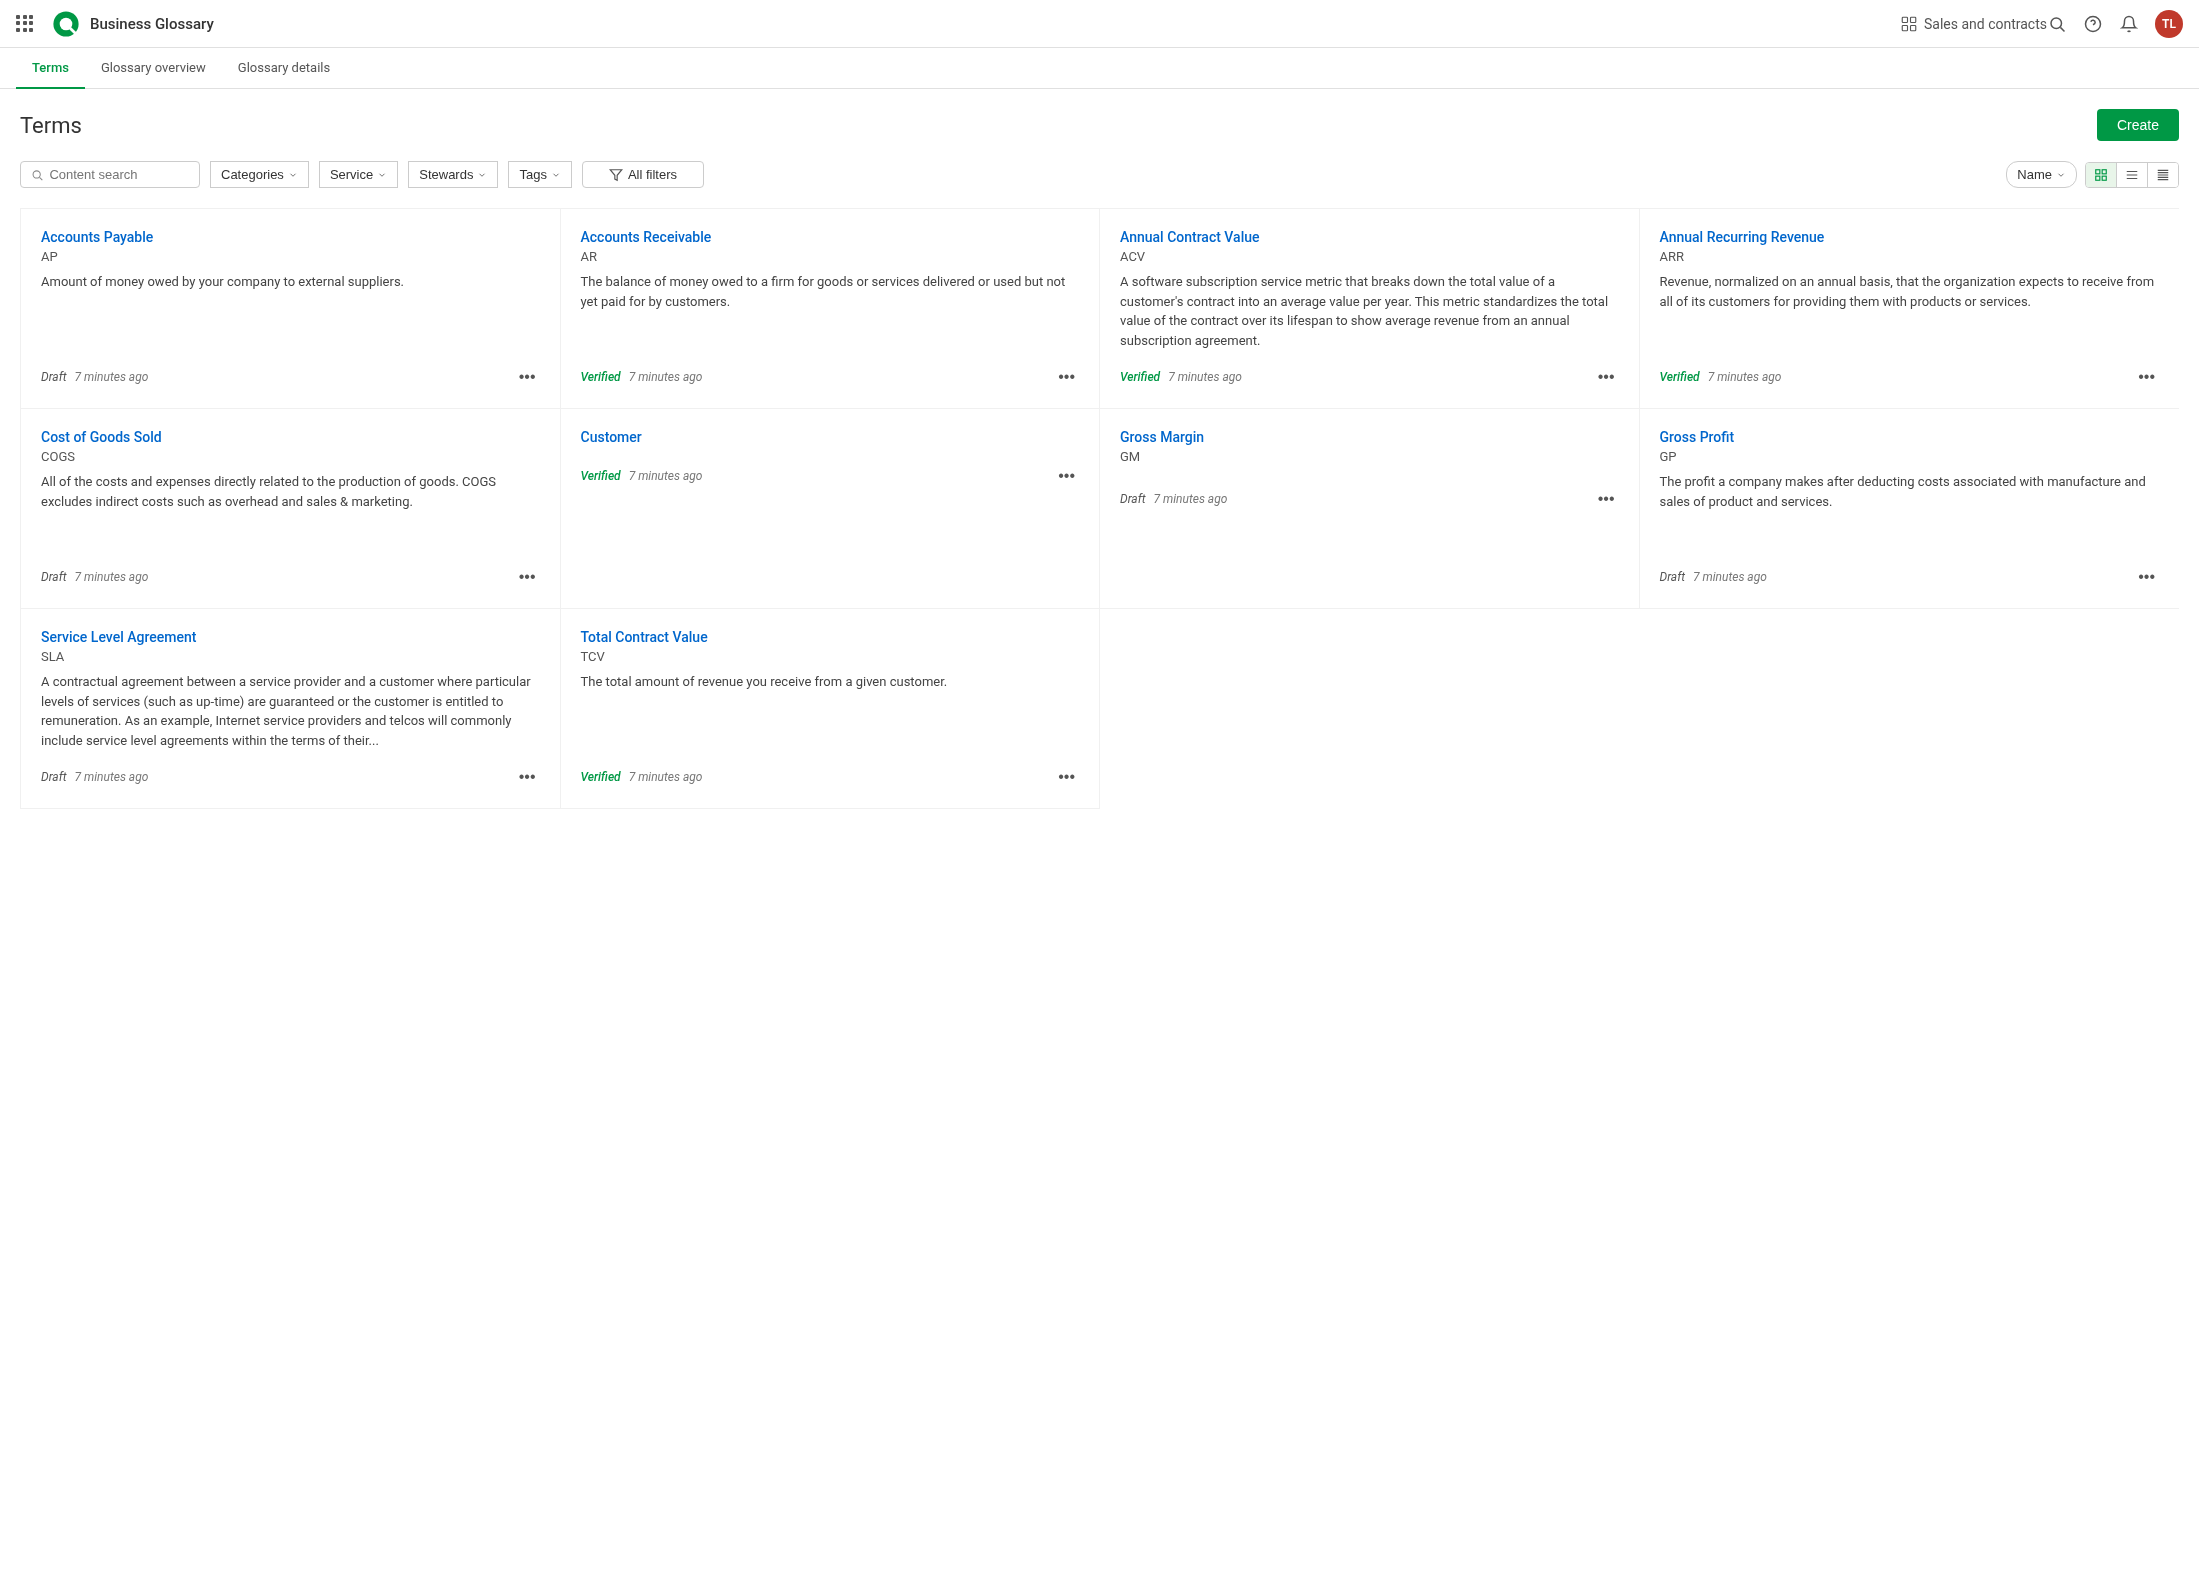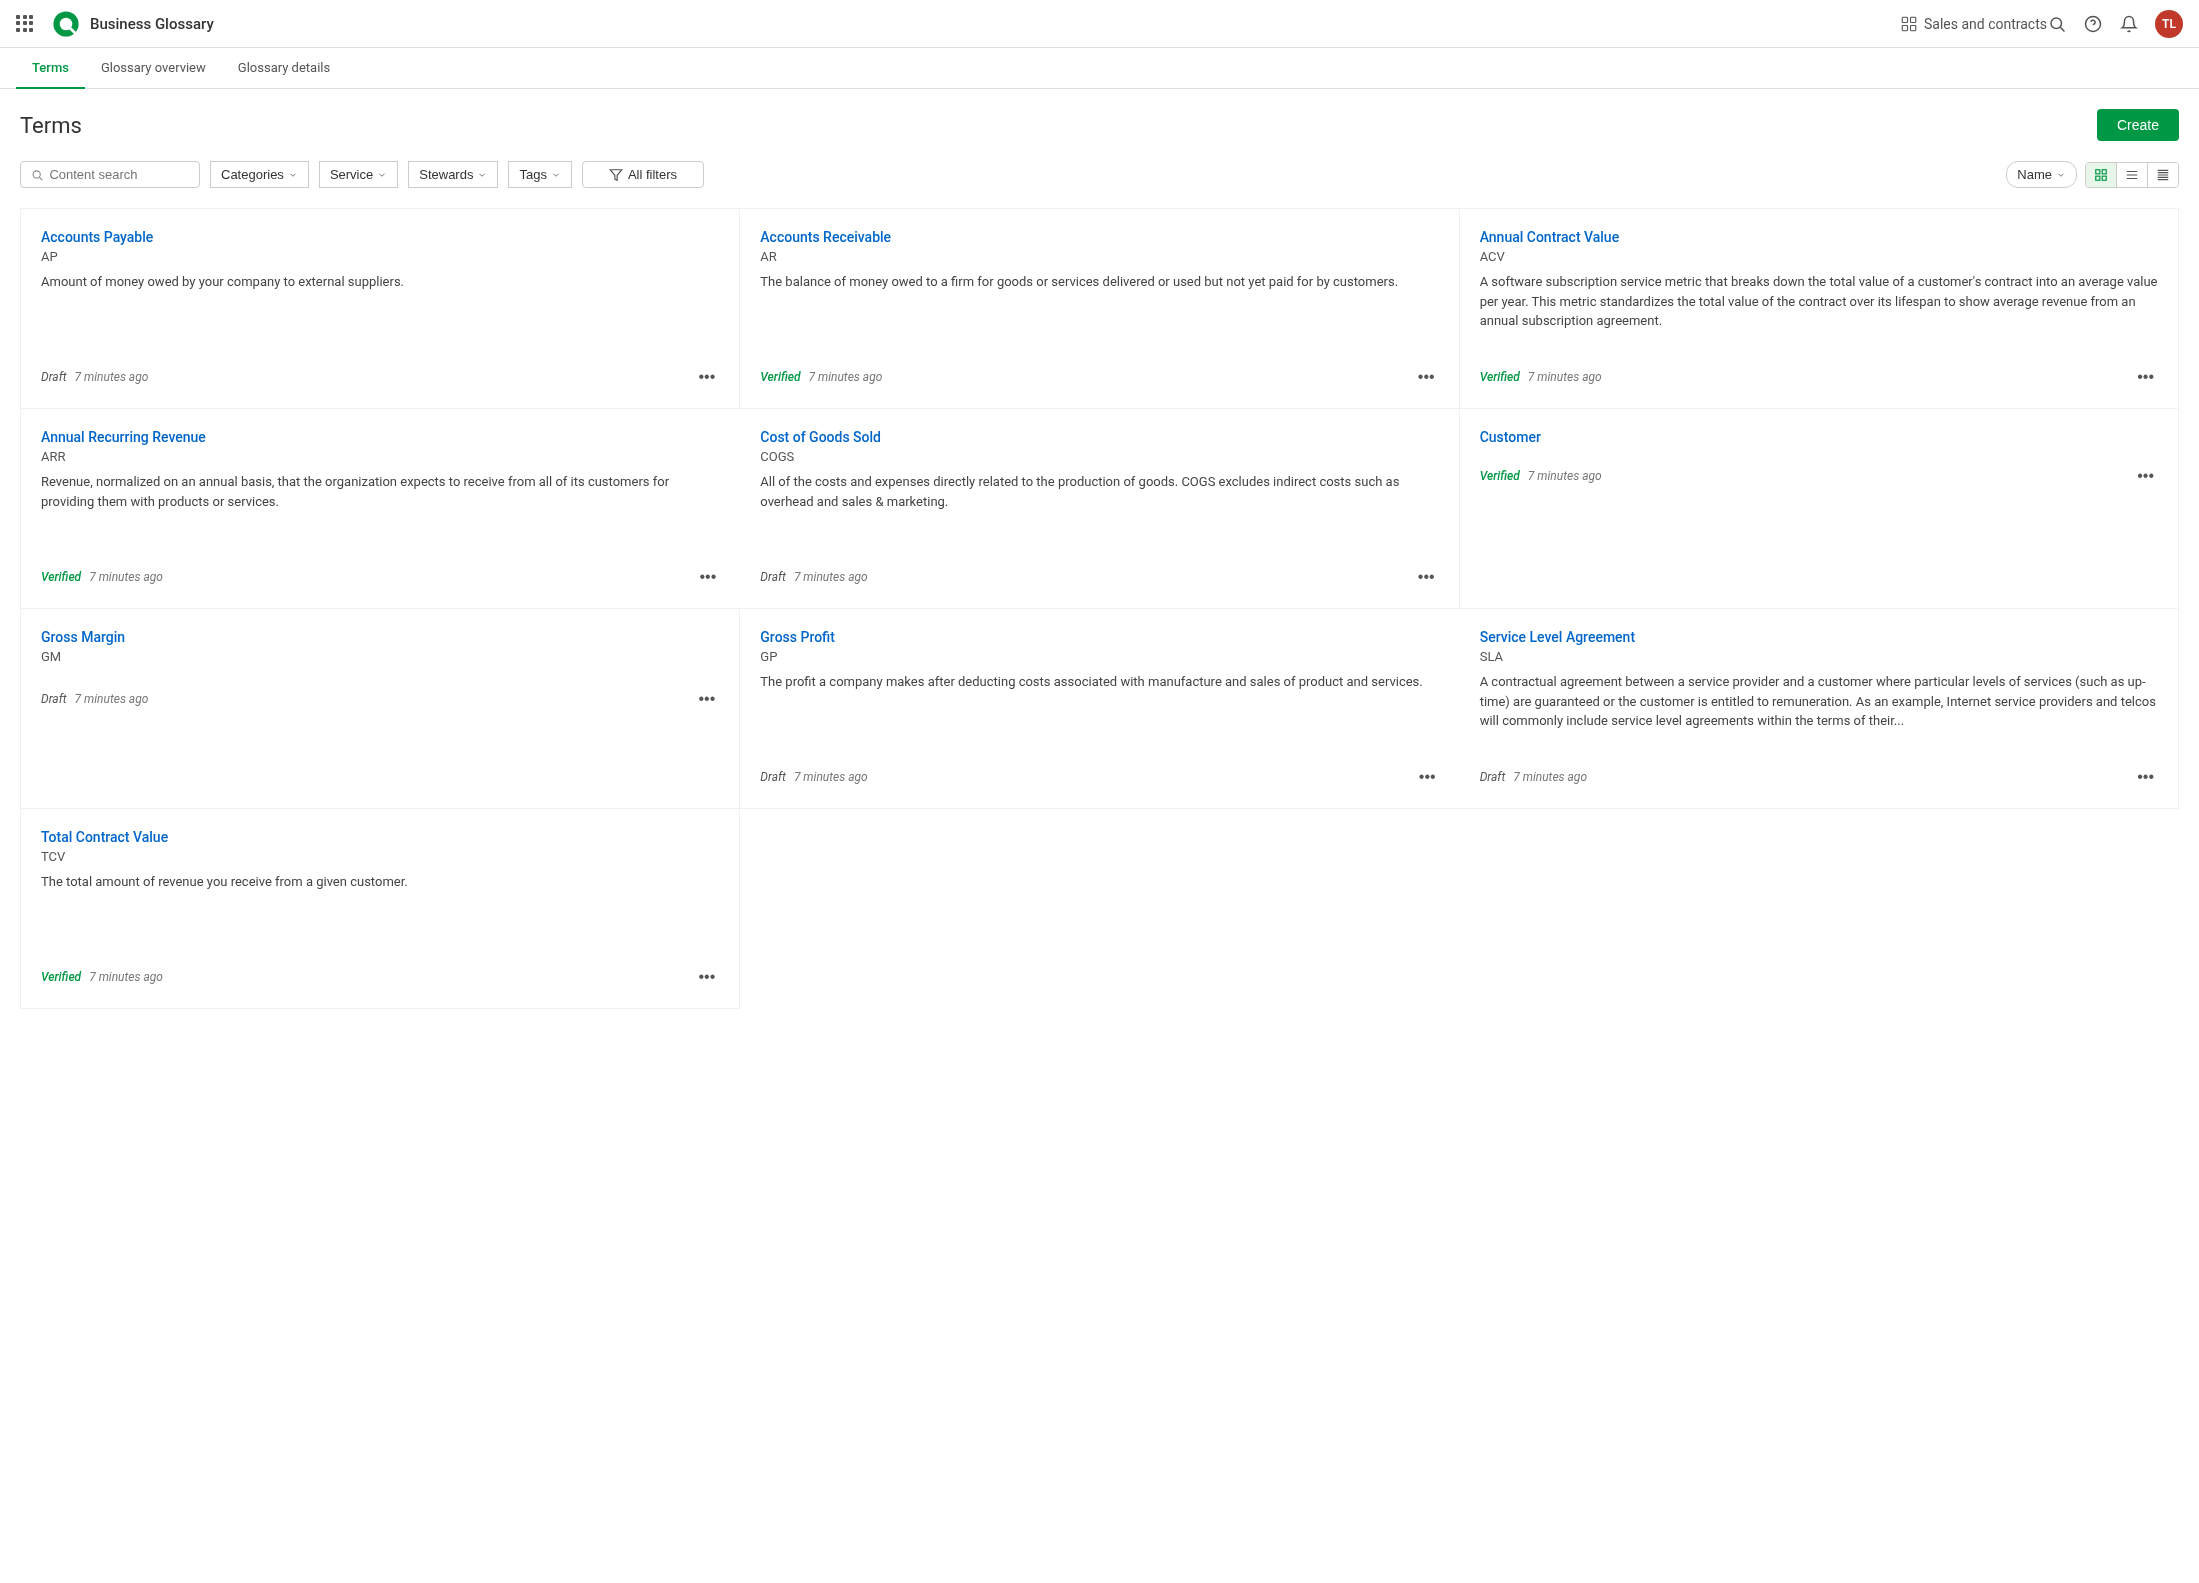--- a/index.html
+++ b/index.html
@@ -53,21 +53,21 @@
     .term-desc { font-size: 13px; color: #444; line-height: 1.5; flex: 1; }
     .term-footer { display: flex; align-items: center; justify-content: space-between; margin-top: 16px; }
     .term-status { display: flex; align-items: center; gap: 8px; font-style: italic; }
     .status-badge { font-size: 12px; color: #555; }
     .status-badge.verified { color: #009845; font-weight: 500; }
     .status-badge.draft { color: #555; }
     .term-time { font-size: 12px; color: #777; }
     .dots-btn { background: none; border: none; cursor: pointer; color: #555; font-size: 16px; padding: 2px 4px; }
     .term-card-content { display: flex; flex-direction: column; height: 100%; }
 
-    .terms-wrapper { display: grid; grid-template-columns: repeat(3, 1fr); gap: 0; border-top: 1px solid #f0f0f0; border-left: 1px solid #f0f0f0; }
+    .terms-wrapper { display: grid; grid-template-columns: repeat(4, 1fr); gap: 0; border-top: 1px solid #f0f0f0; border-left: 1px solid #f0f0f0; }
   </style>
 </head>
 <body>
 
 <div class="topnav">
   <div class="topnav-left">
     <div class="grid-icon">
       <div class="grid-dot"></div>
         <div class="grid-dot"></div>
         <div class="grid-dot"></div>

